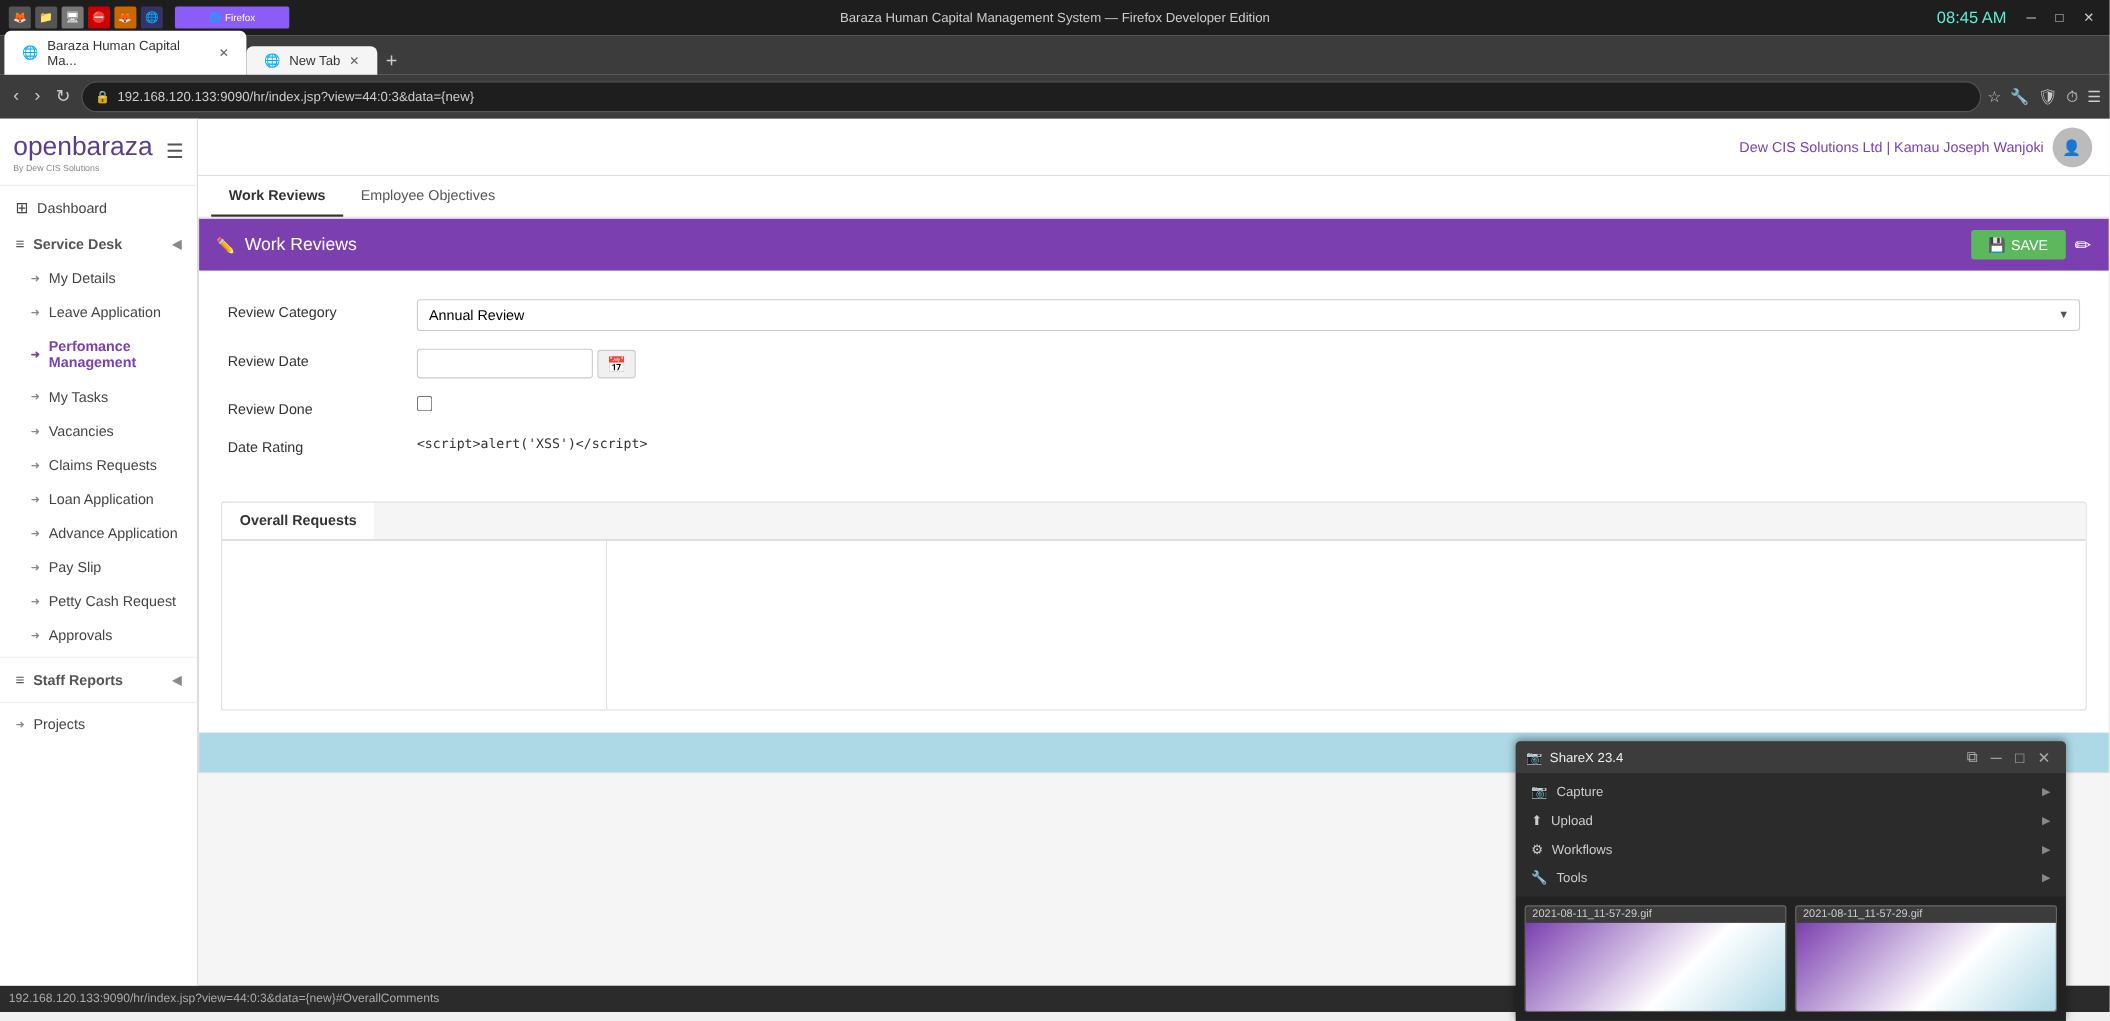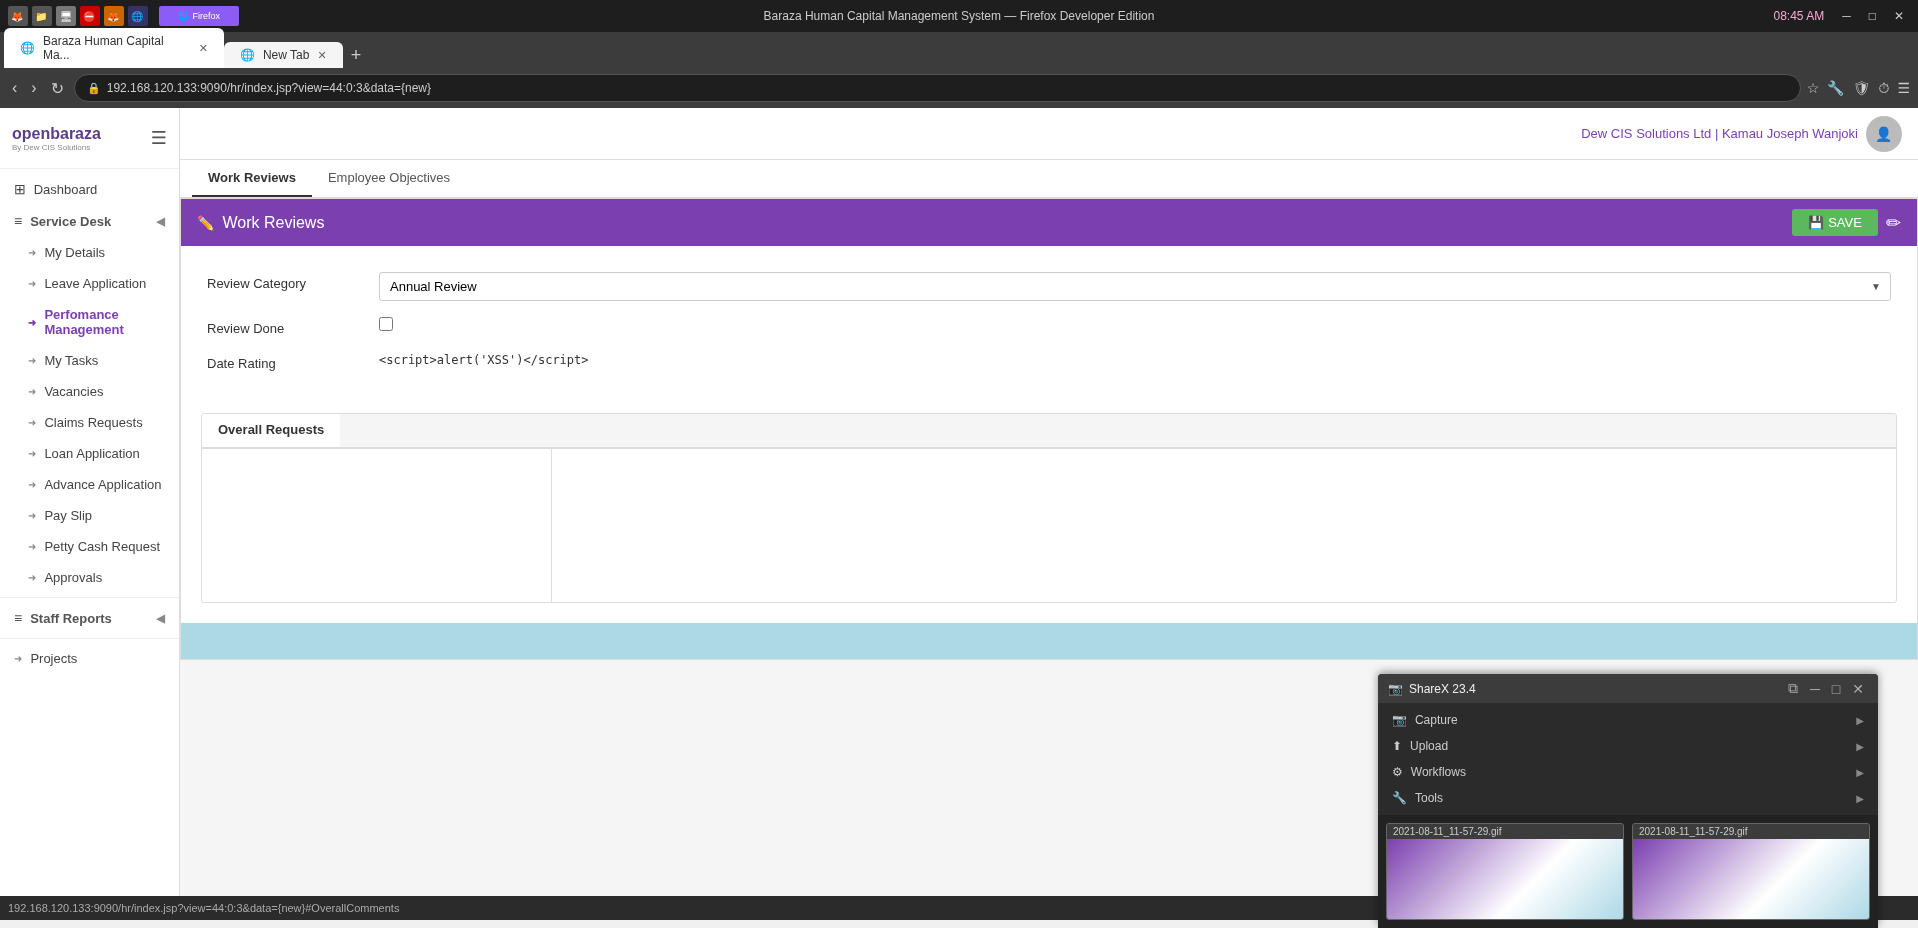--- a/index.html
+++ b/index.html
@@ -105,25 +105,25 @@
 
 <div class="title-bar">
   <div class="taskbar-icons">
     <div class="tb-icon">🦊</div>
     <div class="tb-icon" style="background:#555;">📁</div>
     <div class="tb-icon" style="background:#777;">🖥</div>
     <div class="tb-icon" style="background:#c00;">⛔</div>
     <div class="tb-icon" style="background:#c60;">🦊</div>
     <div class="tb-icon" style="background:#336;">🌐</div>
     &nbsp;
-    <div class="tb-icon" style="background:#8B5CF6;width:80px;font-size:9px;overflow:hidden;white-space:nowrap;">🌐 Firefox</div>
+    <div class="tb-icon" style="background:#8B5CF6;width:104px;font-size:9px;overflow:hidden;white-space:nowrap;">🌐 Firefox</div>
   </div>
   <span class="title-bar-center">Baraza Human Capital Management System — Firefox Developer Edition</span>
   <div style="display:flex;align-items:center;gap:12px;">
-    <span style="color:#f9a8d4;font-size:12px;padding-left:28px;">08:45 AM</span>
+    <span style="color:#5eead4;font-size:15px;padding-left:28px;">08:45 AM</span>
     <div class="title-bar-controls">
       <span style="color:#ccc;cursor:pointer;padding:0 6px;">─</span>
       <span style="color:#ccc;cursor:pointer;padding:0 6px;">□</span>
       <span style="color:#ccc;cursor:pointer;padding:0 6px;">✕</span>
     </div>
   </div>
 </div>
 
 <div class="tab-bar">
   <div class="tab active">
@@ -155,21 +155,21 @@
     <span class="addr-icon">☰</span>
   </div>
 </div>
 
 <div class="app-container">
 
   <div class="sidebar">
     <div class="sidebar-logo">
       <div class="logo-img">
         <div style="display:flex;flex-direction:column;align-items:flex-start;">
-          <span style="font-size:16px;font-weight:bold;color:#5a3e8a;">openbaraza</span>
+          <span style="font-size:24px;font-weight:normal;color:#5a3e8a;">openbaraza</span>
           <span style="font-size:8px;color:#888;">By Dew CIS Solutions</span>
         </div>
       </div>
       <span style="font-size:18px;color:#555;cursor:pointer;margin-left:auto;">☰</span>
     </div>
 
     <div class="sidebar-section">
       <div class="sidebar-item">
         <span style="font-size:14px;">⊞</span>
         <span>Dashboard</span>
@@ -280,20 +280,29 @@
             <div class="form-label">Review Category</div>
             <div class="form-control">
               <div class="select-wrapper">
                 <select class="form-select">
                   <option>Annual Review</option>
                 </select>
               </div>
             </div>
           </div>
 
+          <div class="form-row">
+            <div class="form-label">Review Date</div>
+            <div class="form-control">
+              <div class="date-wrapper">
+                <input type="text" class="form-input" style="width: 160px;">
+                <button class="cal-btn">📅</button>
+              </div>
+            </div>
+          </div>
 
           <div class="form-row">
             <div class="form-label">Review Done</div>
             <div class="form-control">
               <input type="checkbox" class="checkbox-control" style="">
             </div>
           </div>
 
           <div class="form-row">
             <div class="form-label">Date Rating</div>

